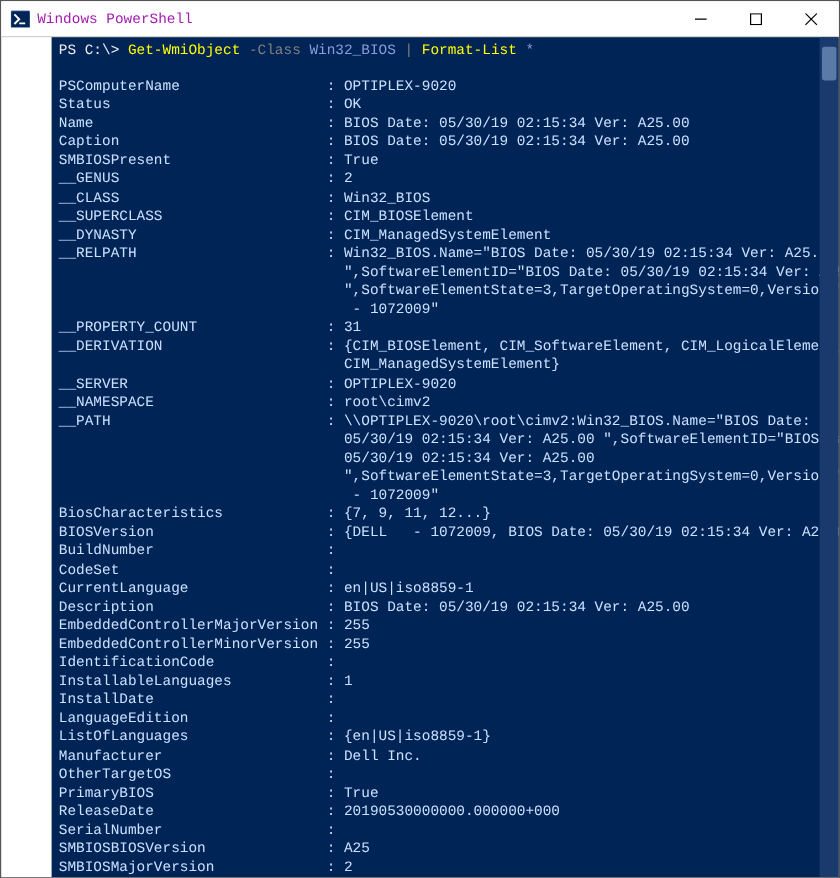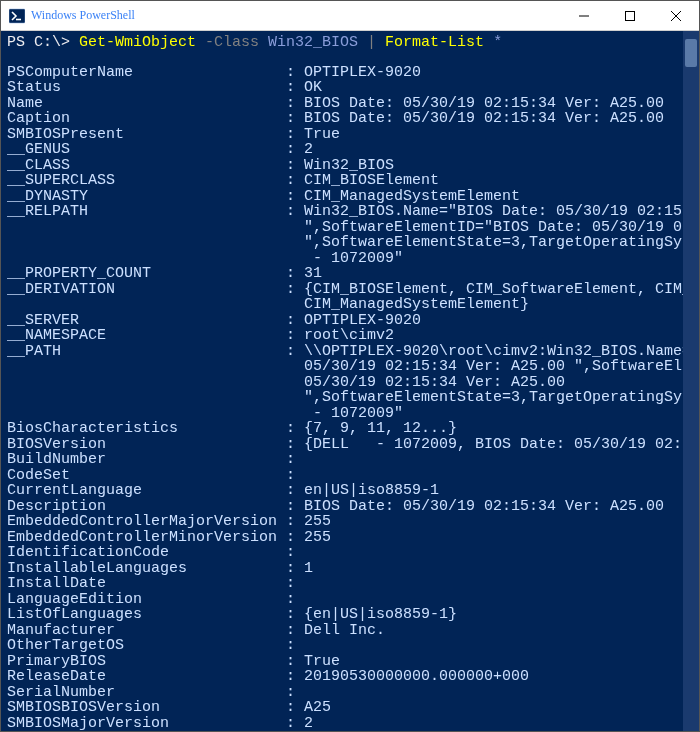--- a/index.html
+++ b/index.html
@@ -11,23 +11,23 @@
       overflow: hidden;
       border: 1px solid #555;
     }
     .titlebar {
       height: 30px;
       background: #fff;
       border-bottom: 1px solid #d0d0d0;
       display: flex;
       align-items: center;
       padding-left: 8px;
-      font-family: Liberation Serif, serif;
+      font-family: Liberation Mono, monospace;
       font-size: 12px;
-      color: #3b82f6;
+      color: #a21caf;
     }
     .title-icon {
       width: 16px;
       height: 16px;
       margin-right: 6px;
     }
     .title-text { flex: 1; }
     .win-btn {
       width: 46px;
       height: 30px;
@@ -35,25 +35,26 @@
       align-items: center;
       justify-content: center;
       font-family: 'Segoe UI', sans-serif;
       color: #000;
     }
     .win-btn svg { display: block; }
     .terminal {
       height: calc(100% - 30px);
       background: #012456;
       color: #eeedf0;
-      font-size: 15px;
+      font-size: 12px;
       line-height: 15.5px;
       padding: 4px 0 4px 6px;
       overflow: hidden;
       position: relative;
+      margin-left: 42px;
     }
     .scrollbar {
       position: absolute;
       right: 0;
       top: 0;
       width: 16px;
       height: 100%;
       background: #1a3a6e;
     }
     .scroll-thumb {

